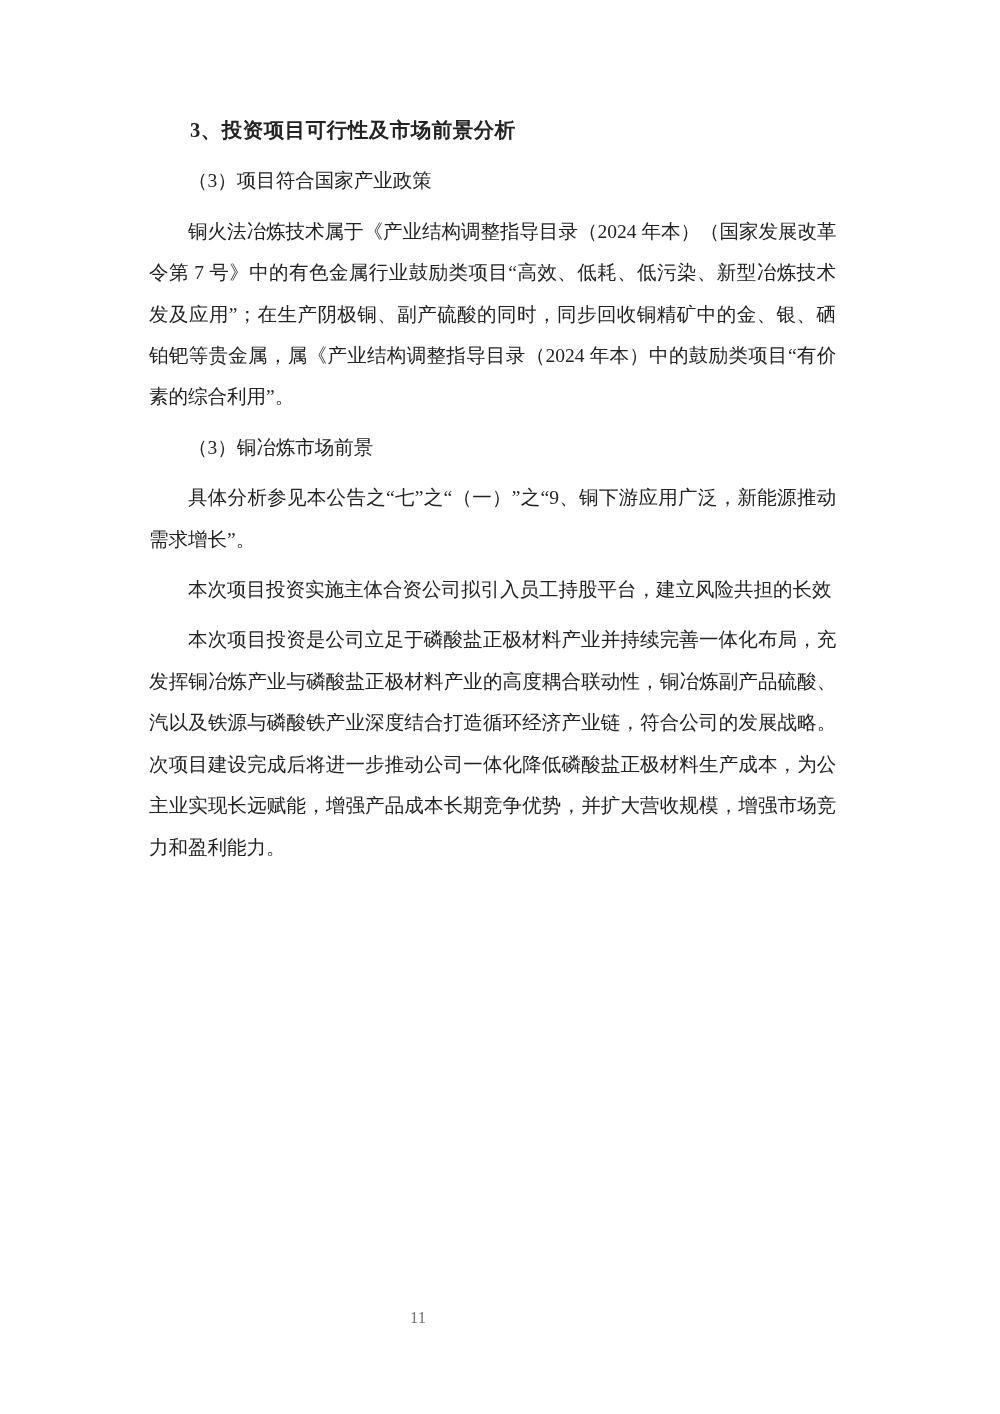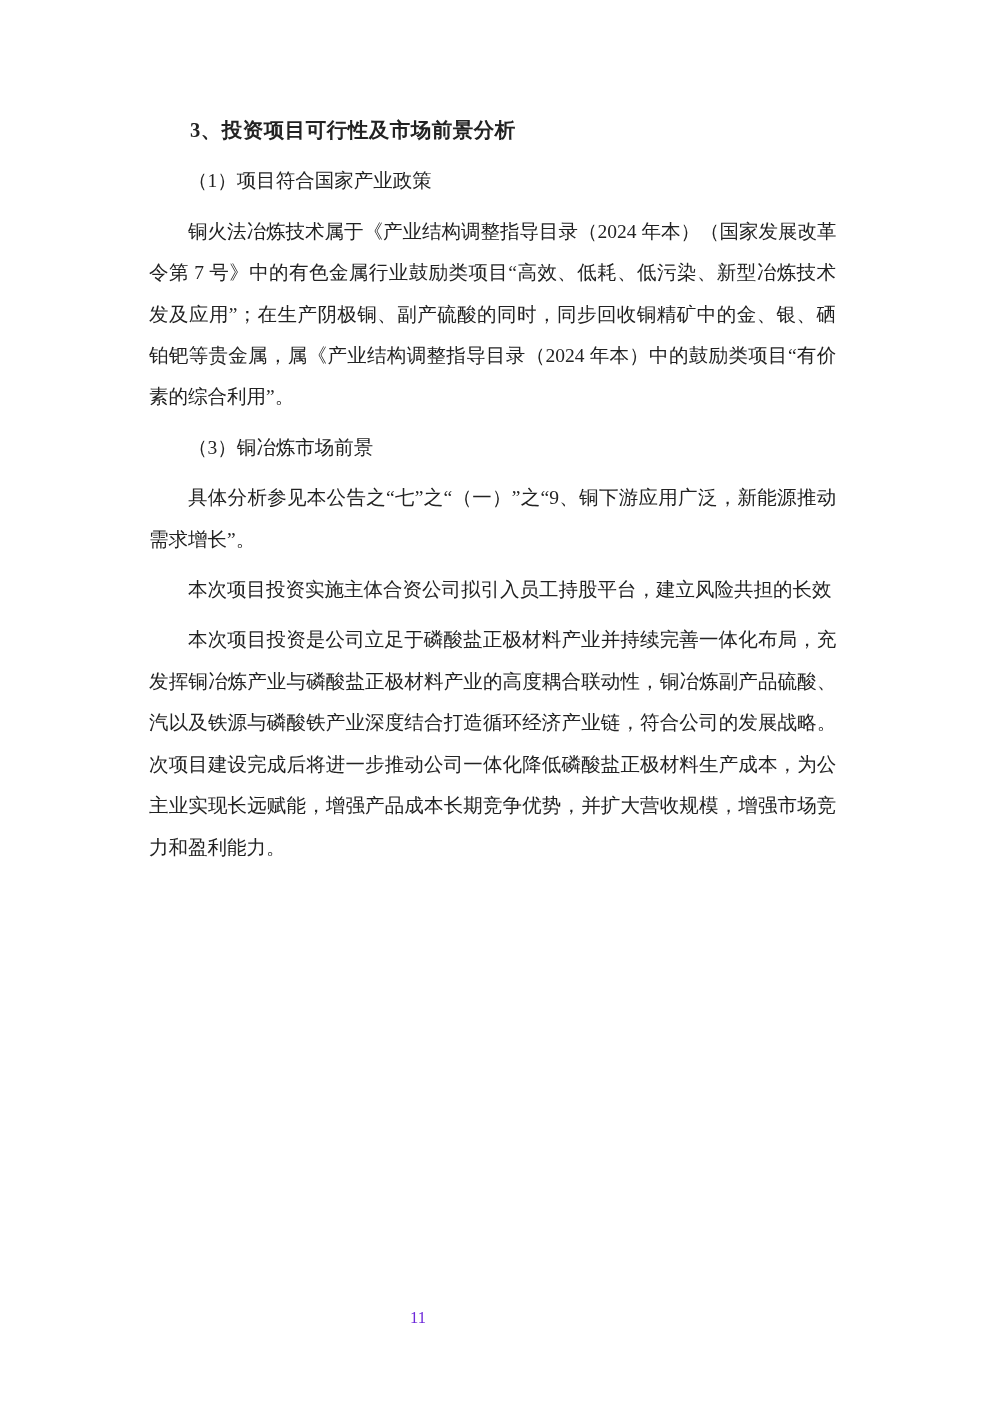--- a/index.html
+++ b/index.html
@@ -45,32 +45,32 @@
     font-weight: normal;
     text-indent: 2em;
   }
   .page-number {
     position: absolute;
     left: 0;
     right: 0;
     top: 1308px;
     text-align: center;
     font-size: 16.5px;
-    color: #6d28d9;
+    color: #737373;
   }
 </style>
 </head>
 <body>
 
 <div class="page">
   <div class="content">
 
     <div class="heading-bold">3、投资项目可行性及市场前景分析</div>
 
-    <div class="subheading">（1）项目符合国家产业政策</div>
+    <div class="subheading">（3）项目符合国家产业政策</div>
 
 
     <p class="para">铜火法冶炼技术属于《产业结构调整指导目录（2024 年本）（国家发展改革委令第 7 号》中的有色金属行业鼓励类项目“高效、低耗、低污染、新型冶炼技术开发及应用”；在生产阴极铜、副产硫酸的同时，同步回收铜精矿中的金、银、硒、铂钯等贵金属，属《产业结构调整指导目录（2024 年本）中的鼓励类项目“有价元素的综合利用”。</p>
 
 
 
     <div class="subheading">（3）铜冶炼市场前景</div>
 
     <p class="para">具体分析参见本公告之“七”之“（一）”之“9、铜下游应用广泛，新能源推动铜需求增长”。</p>
 

